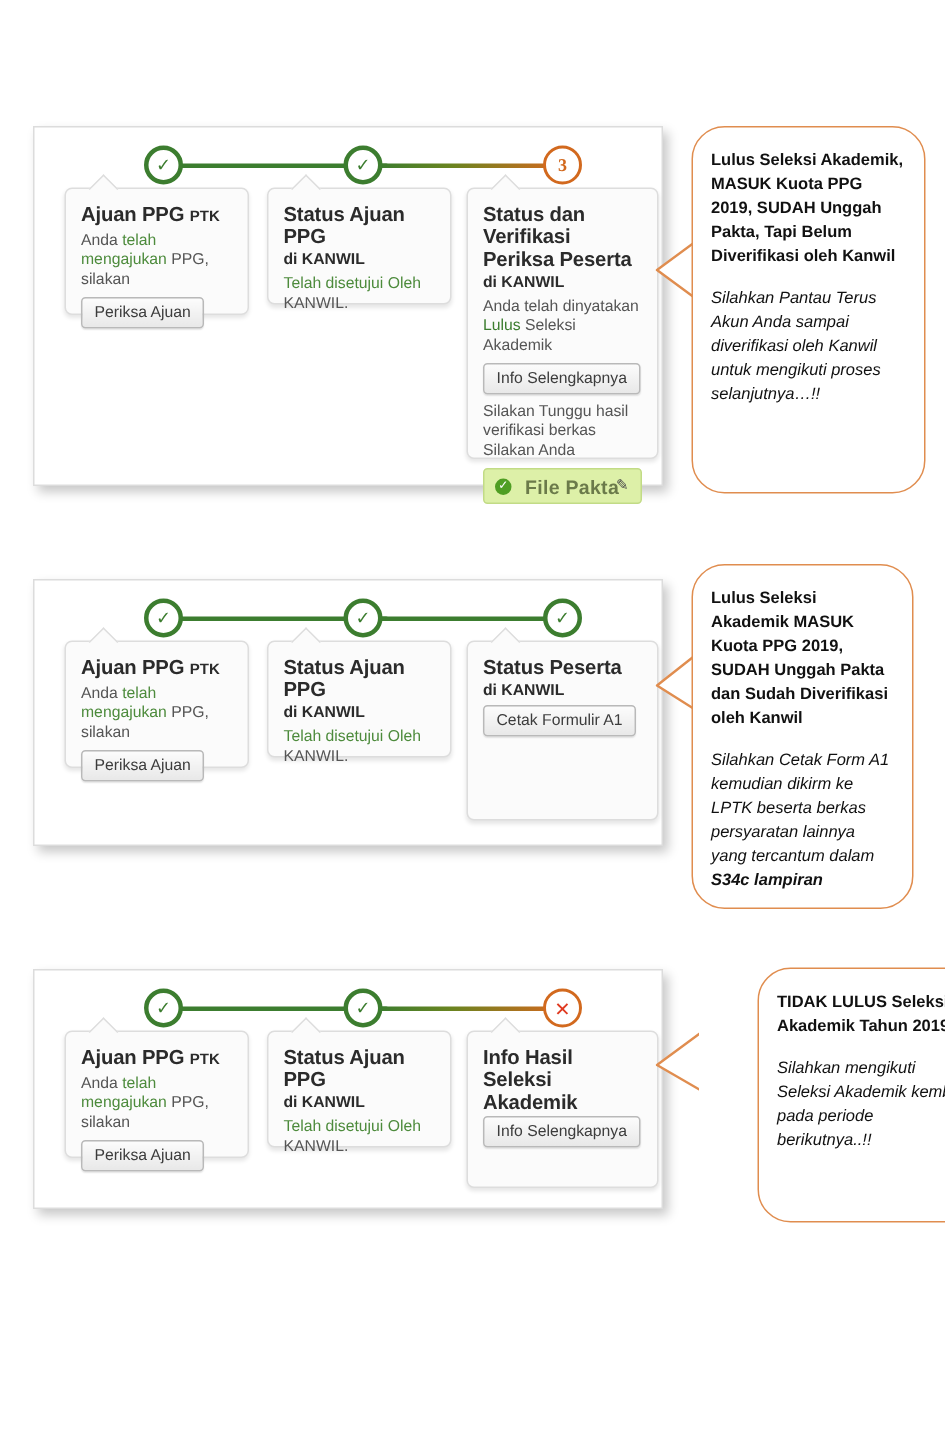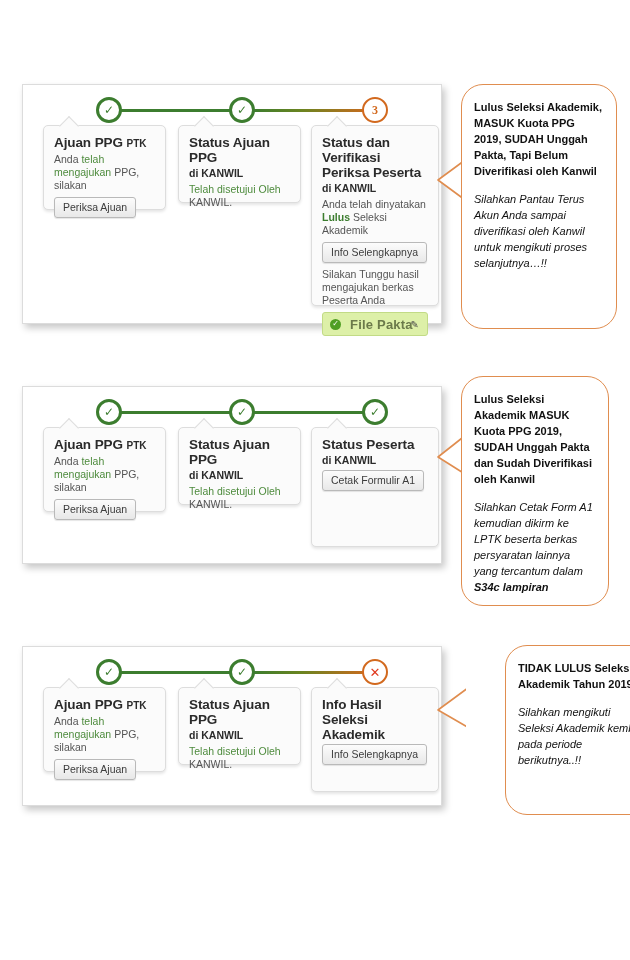--- a/index.html
+++ b/index.html
@@ -88,21 +88,21 @@
     font-weight:bold;
     color:#2b2b2b;
   }
   .card p{
     margin:0 0 5px 0;
     font-size:10.5px;
     line-height:13px;
     color:#555555;
   }
   .g{color:#4d8b3c;}
-  .gb{color:#3c7d2f;font-weight:bold;}
+  .gb{color:#3c7d2f;font-weight:normal;}
   .r{color:#d2500f;font-weight:bold;}
   .btn{
     display:inline-block;
     font-size:10.5px;
     color:#3c3c3c;
     background:linear-gradient(180deg,#fcfcfc 0%,#e8e8e8 100%);
     border:1px solid #b9b9b9;
     border-radius:3px;
     padding:3px 8px 4px 8px;
     box-shadow:0 1px 1px rgba(0,0,0,.10);
@@ -198,21 +198,21 @@
     <div class="sub">di KANWIL</div>
     <p><span class="g">Telah disetujui Oleh</span><span> KANWIL.</span></p>
   </div>
 
   <div class="card" style="left:288px;top:40px;width:128px;height:181px;">
     <div class="nub"></div>
     <h4>Status dan Verifikasi Periksa Peserta</h4>
     <div class="sub">di KANWIL</div>
     <p><span>Anda telah dinyatakan </span><span class="gb">Lulus</span><span> Seleksi Akademik</span></p>
     <span class="btn">Info Selengkapnya</span>
-    <p style="margin-top:5px;">Silakan Tunggu hasil mengajukan berkas Peserta Anda</p>
+    <p style="margin-top:5px;">Silakan Tunggu hasil verifikasi berkas Silakan Anda</p>
     <div class="filebox">
       <span class="chk">✓</span>
       <span class="fname">File Pakta</span>
       <span class="pen">✎</span>
     </div>
   </div>
 </div>
 
 <svg class="pointer" width="60" height="70" style="left:418px;top:150px;" viewBox="0 0 60 70">
   <path d="M58 2 L20 30 L58 58" fill="#ffffff" stroke="#e08d4f" stroke-width="1.6" stroke-linejoin="round"></path>

